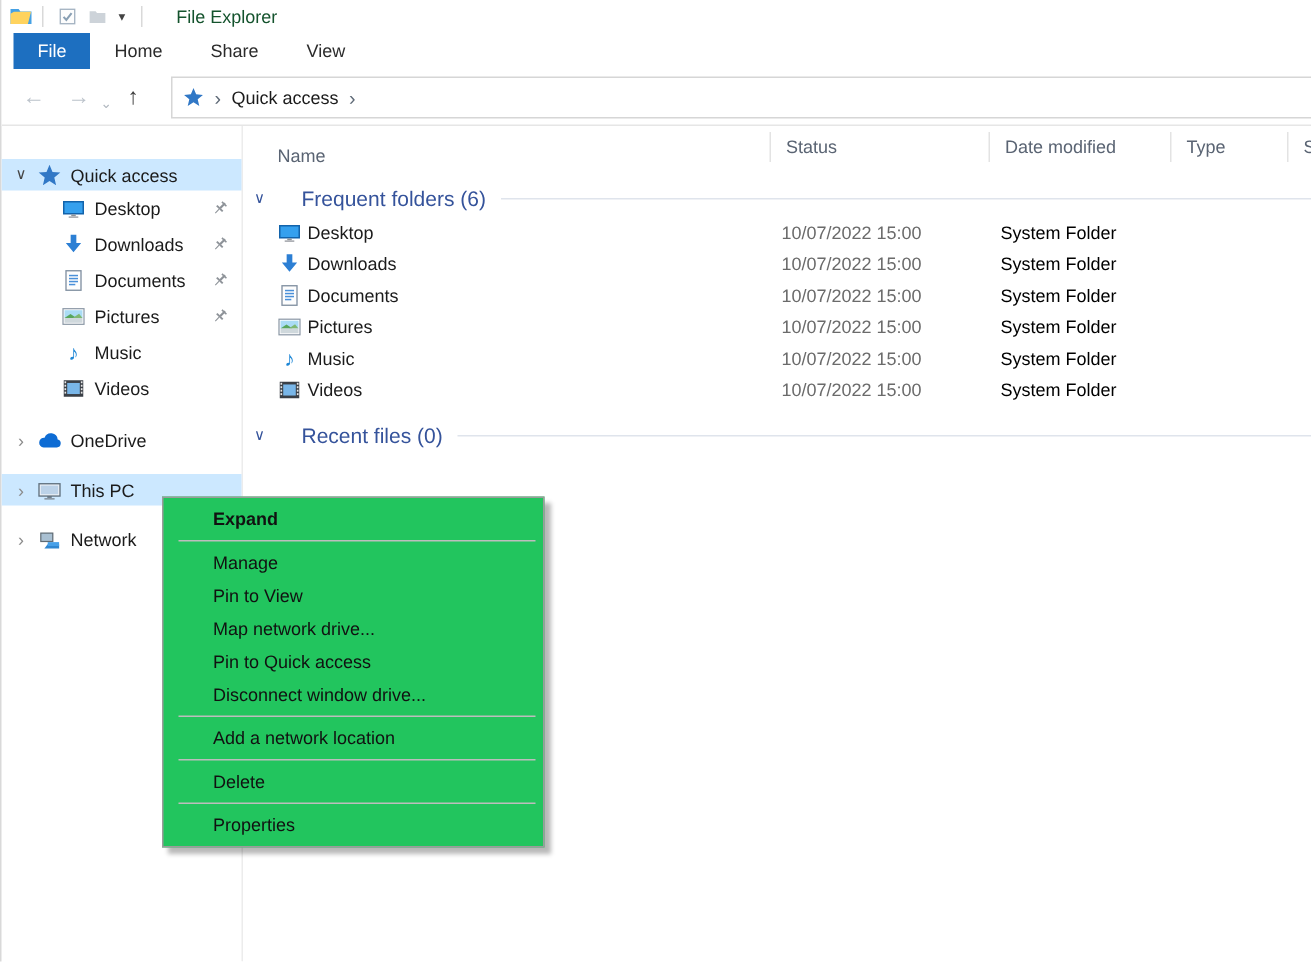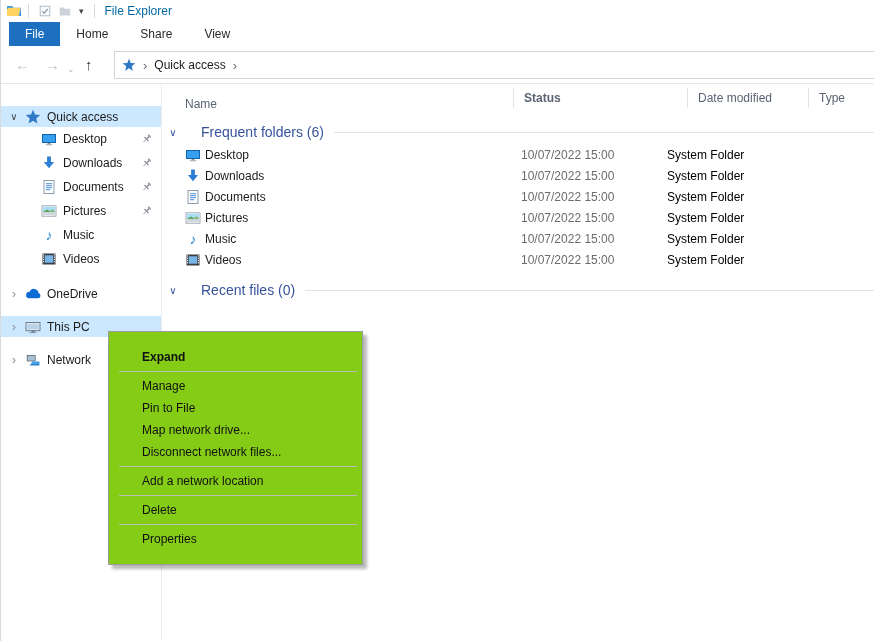--- a/index.html
+++ b/index.html
@@ -7,21 +7,21 @@
     font-family:"Liberation Sans","DejaVu Sans",sans-serif; font-size:12px; color:#1b1b1b; }
   body { position:relative; border-left:1px solid #d9d9d9; }
 
   
   .titlebar { height:22px; display:flex; align-items:center; padding-left:5px; background:#fff; }
   .titlebar .app-icon svg { width:16px; height:16px; display:block; }
   .tsep { width:1px; height:14px; background:#d9d9d9; margin:0 6px; }
   .qat-btn { background:none; border:none; padding:1px 3px; cursor:default; display:flex; align-items:center; }
   .qat-btn svg { width:14px; height:14px; display:block; }
   .qat-caret { font-size:9px; color:#444; line-height:1; padding:0 4px; }
-  .win-title { margin-left:4px; color:#0369a1; }
+  .win-title { margin-left:17px; color:#14532d; }
 
   
   .tabs { height:24px; display:flex; align-items:stretch; padding-left:8px; background:#fff; }
   .tab { display:flex; align-items:center; padding:0 16px; color:#2b2b2b; cursor:default; }
   .tab.active { background:#1d6fc0; color:#fff; }
 
   
   .navbar { height:38px; position:relative; background:#fff; border-bottom:1px solid #e6e6e6; }
   .nav-btn { position:absolute; top:9px; background:none; border:none; font-size:15px; line-height:20px; cursor:default; }
   .nav-back { left:14px; color:#bcc3cb; }
@@ -62,22 +62,22 @@
   .file-row { display:flex; height:21px; align-items:center; cursor:default; }
   .fcell-name { width:351px; display:flex; align-items:center; padding-left:23px; }
   .fcell-name .fi { width:16px; height:16px; margin-right:4px; flex:none; }
   .fcell-name .fi svg { width:16px; height:16px; display:block; }
   .fcell-name .fi.note { color:#1e87d6; font-size:14px; font-weight:bold; line-height:16px; text-align:center; }
   .fcell-date { width:146px; padding-left:8px; color:#6b6b6b; }
   .fcell-type { width:121px; padding-left:8px; color:#000000; }
   .fcell-size { width:78px; padding-left:8px; color:#6b6b6b; }
 
   
-  .context-menu { position:absolute; left:107px; top:331px; width:255px; background:#84cc16;
-    border:1px solid #9b9b9b; box-shadow:4px 4px 3px rgba(0,0,0,0.28); padding:14px 0; z-index:10; }
+  .context-menu { position:absolute; left:107px; top:331px; width:255px; background:#22c55e;
+    border:1px solid #9b9b9b; box-shadow:4px 4px 3px rgba(0,0,0,0.28); padding:3px 0; z-index:10; }
   .menu-item { height:22px; line-height:22px; padding-left:33px; color:#111; cursor:default; white-space:nowrap; }
   .menu-item.bold { font-weight:bold; }
   .menu-sep { height:1px; background:#bdbdbd; margin:3px 5px 3px 10px; }
 </style>
 </head>
 <body>
 
 <div class="titlebar">
   <span class="app-icon">
       <svg viewBox="0 0 16 16">
@@ -280,22 +280,22 @@
             <path d="M4.6 13.6l2.2-2.8h7.6v2.8z" fill="#2f86d0"></path>
             <rect x="6.8" y="9.4" width="7.6" height="2.6" fill="#47a0e8"></rect>
           </svg>
         </span>
         <span class="side-label">Network</span>
       </div>
     </div>
   <div class="main">
     <div class="colheaders" id="colheaders">
         <div class="colcell" style="width: 351px; margin-top: 12px;">Name</div>
-        <div class="colcell" style="width: 146px; font-weight: bold;">Status</div>
-        <div class="colcell" style="width: 121px; margin-left: 28px;">Date modified</div>
+        <div class="colcell" style="width: 146px;">Status</div>
+        <div class="colcell" style="width: 121px;">Date modified</div>
         <div class="colcell" style="width: 78px;">Type</div>
         <div class="colcell" style="width: 78px;">Size</div>
       </div>
     <div id="groups">
         <div class="group-header">
           <span class="group-chev">∨</span>
           <span class="group-title">Frequent folders (6)</span>
           <span class="group-rule"></span>
         </div>
         <div class="file-row">
@@ -398,22 +398,23 @@
           <span class="group-rule"></span>
         </div>
       </div>
   </div>
 </div>
 
 <div class="context-menu" id="ctxmenu">
     <div class="menu-item bold">Expand</div>
     <div class="menu-sep"></div>
     <div class="menu-item">Manage</div>
-    <div class="menu-item">Pin to File</div>
+    <div class="menu-item">Pin to View</div>
     <div class="menu-item">Map network drive...</div>
-    <div class="menu-item">Disconnect network files...</div>
+    <div class="menu-item">Pin to Quick access</div>
+    <div class="menu-item">Disconnect window drive...</div>
     <div class="menu-sep"></div>
     <div class="menu-item">Add a network location</div>
     <div class="menu-sep"></div>
     <div class="menu-item">Delete</div>
     <div class="menu-sep"></div>
     <div class="menu-item">Properties</div>
   </div>
 
 </body></html>

